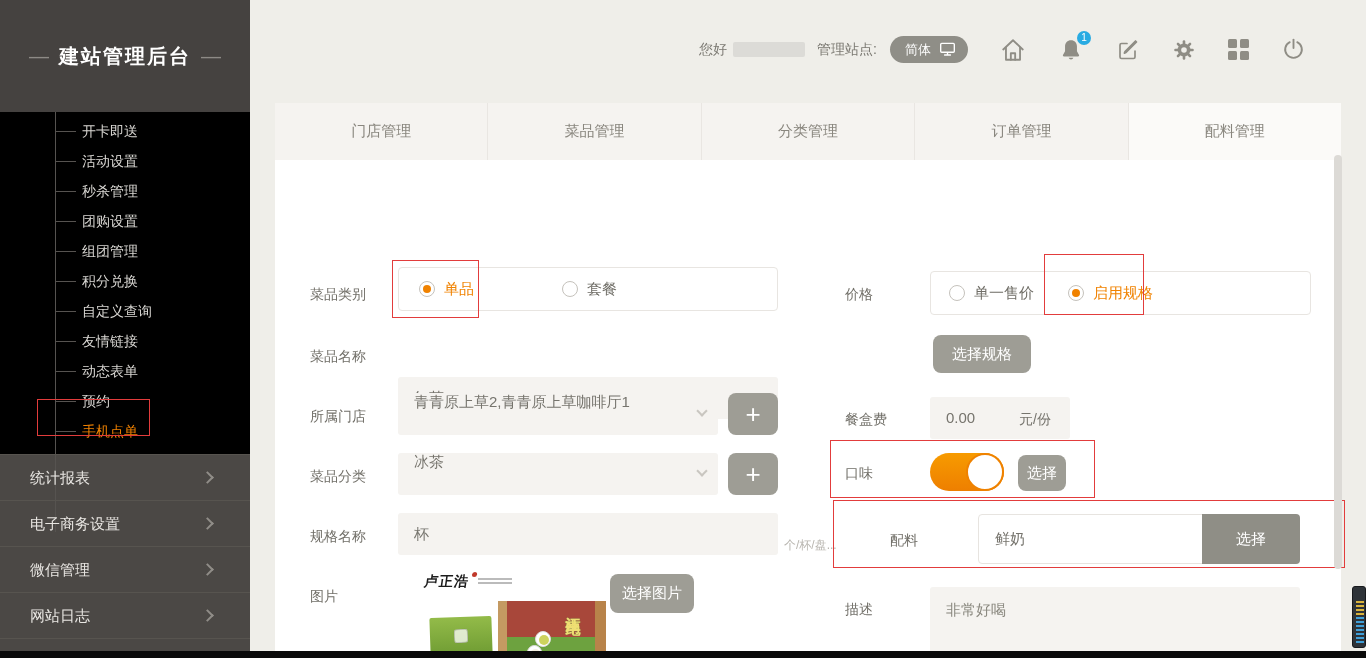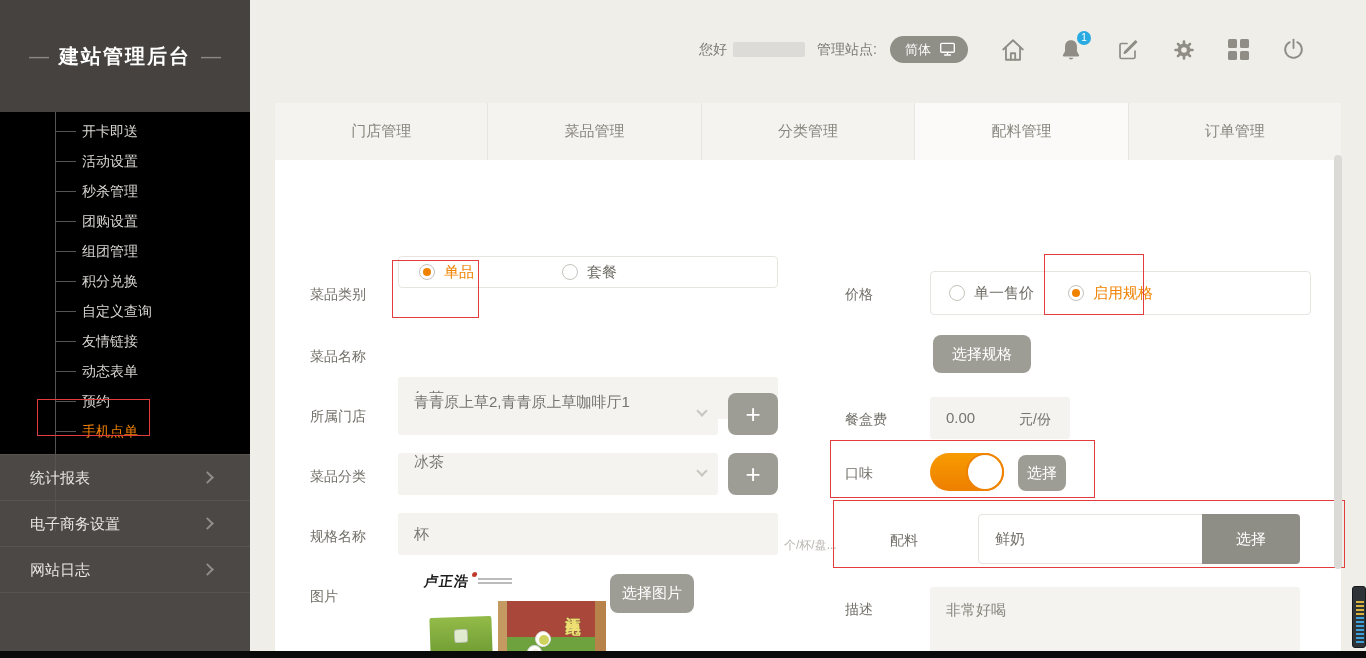--- a/index.html
+++ b/index.html
@@ -100,20 +100,21 @@
     <div class="smi">积分兑换</div>
     <div class="smi">自定义查询</div>
     <div class="smi">友情链接</div>
     <div class="smi">动态表单</div>
     <div class="smi">预约</div>
     <div class="smi active">手机点单</div>
   </div>
   <div class="sb-sec">
     <div class="sec"><span>统计报表</span><span class="chev"></span></div>
     <div class="sec"><span>电子商务设置</span><span class="chev"></span></div>
+    <div class="sec"><span>微信管理</span><span class="chev"></span></div>
     <div class="sec"><span>网站日志</span><span class="chev"></span></div>
     <div class="sec" style="height:26px;"></div>
   </div>
   <div class="sb-red"></div>
 </div>
 
 <div class="tophdr">
   <div class="hdr-row">
     <span class="greet">您好</span>
     <span class="redacted"></span>
@@ -176,28 +177,28 @@
         </svg>
     </span>
   </div>
 </div>
 
 <div class="panel">
   <div class="tabs">
     <div class="tab">门店管理</div>
     <div class="tab">菜品管理</div>
     <div class="tab">分类管理</div>
+    <div class="tab">订单管理</div>
     <div class="tab active">配料管理</div>
-    <div class="tab">订单管理</div>
   </div>
 
   <div class="form">
 
     <div class="lbl" style="left:35px; top:126px;">菜品类别</div>
-    <div class="radiobox" style="left:123px; top:96px; width:380px; height:32px; padding-left:20px; gap:88px;">
+    <div class="radiobox" style="left:123px; top:107px; width:380px; height:44px; padding-left:20px; gap:88px;">
       <span class="ropt sel">
           <span class="rdot sel"></span>
           <span>单品</span>
         </span>
       <span class="ropt">
           <span class="rdot"></span>
           <span>套餐</span>
         </span>
     </div>
     <div class="hl" style="left:117px; top:100px; width:87px; height:58px;"></div>

